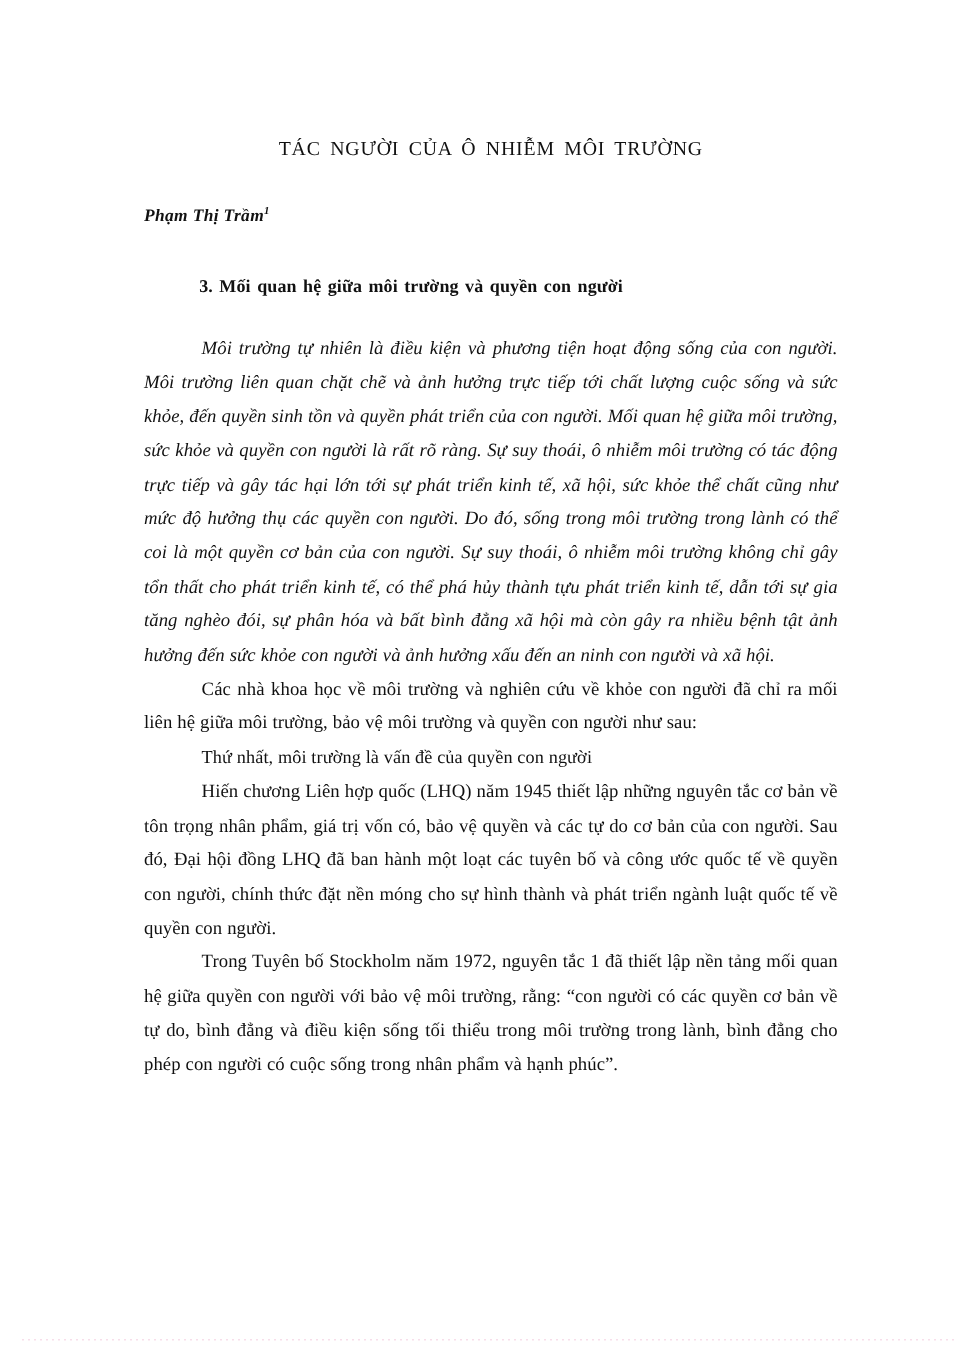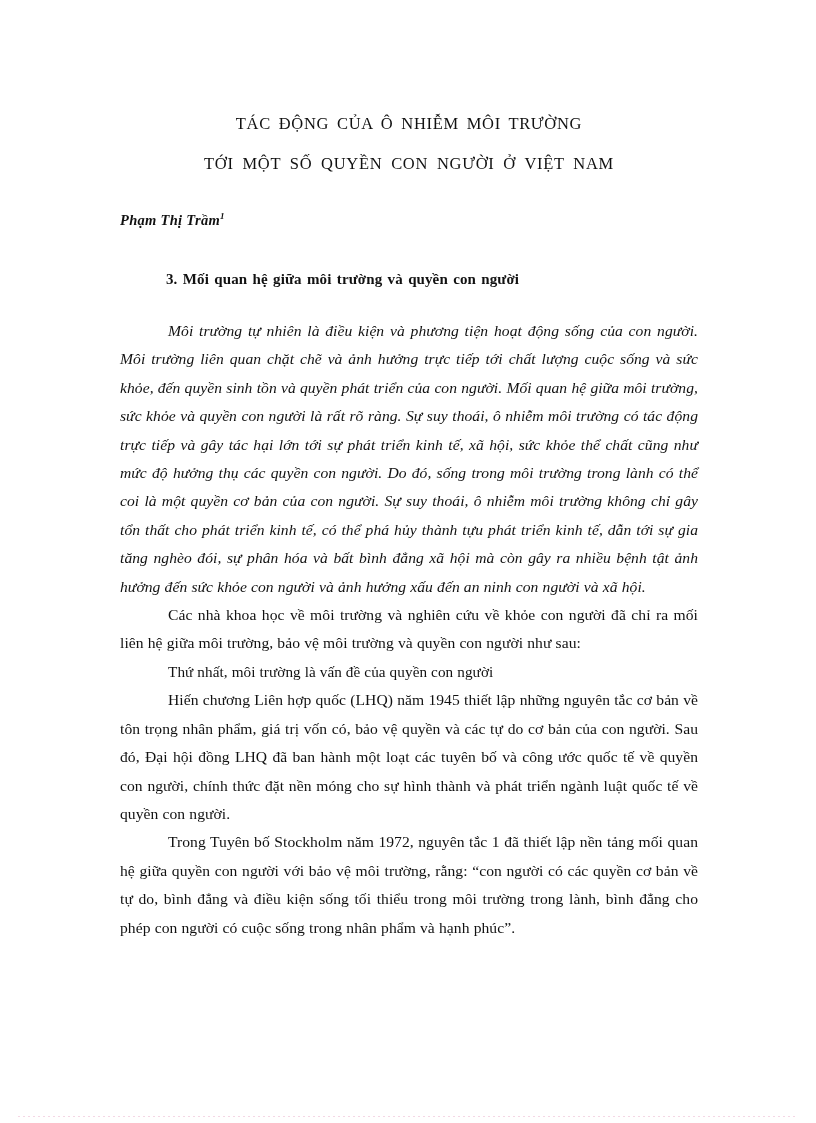--- a/index.html
+++ b/index.html
@@ -139,22 +139,21 @@
   }
 </style>
 </head>
 <body>
 
 <div class="page">
 
   <div class="content">
 
     <div class="title-block">
-      <div class="title-line title-line-1">TÁC ĐỘNG CỦA Ô NHIỄM MÔI TRƯỜNG</div>
-      <div class="title-line title-line-2">TỚI MỘT SỐ QUYỀN CON NGƯỜI Ở VIỆT NAM</div>
+      <div class="title-line title-line-1">TÁC NGƯỜI CỦA Ô NHIỄM MÔI TRƯỜNG</div>
     </div>
 
     <div class="author-line"><span>Phạm Thị Trầm</span><sup>1</sup></div>
 
     <div class="section-heading">3. Mối quan hệ giữa môi trường và quyền con người</div>
 
     <p class="body-par first">Môi trường tự nhiên là điều kiện và phương tiện hoạt động sống của con người. Môi trường liên quan chặt chẽ và ảnh hưởng trực tiếp tới chất lượng cuộc sống và sức khỏe, đến quyền sinh tồn và quyền phát triển của con người. Mối quan hệ giữa môi trường, sức khỏe và quyền con người là rất rõ ràng. Sự suy thoái, ô nhiễm môi trường có tác động trực tiếp và gây tác hại lớn tới sự phát triển kinh tế, xã hội, sức khỏe thể chất cũng như mức độ hưởng thụ các quyền con người. Do đó, sống trong môi trường trong lành có thể coi là một quyền cơ bản của con người. Sự suy thoái, ô nhiễm môi trường không chỉ gây tổn thất cho phát triển kinh tế, có thể phá hủy thành tựu phát triển kinh tế, dẫn tới sự gia tăng nghèo đói, sự phân hóa và bất bình đẳng xã hội mà còn gây ra nhiều bệnh tật ảnh hưởng đến sức khỏe con người và ảnh hưởng xấu đến an ninh con người và xã hội.</p>
 
     <p class="body-par">Các nhà khoa học về môi trường và nghiên cứu về khỏe con người đã chỉ ra mối liên hệ giữa môi trường, bảo vệ môi trường và quyền con người như sau:</p>
 

